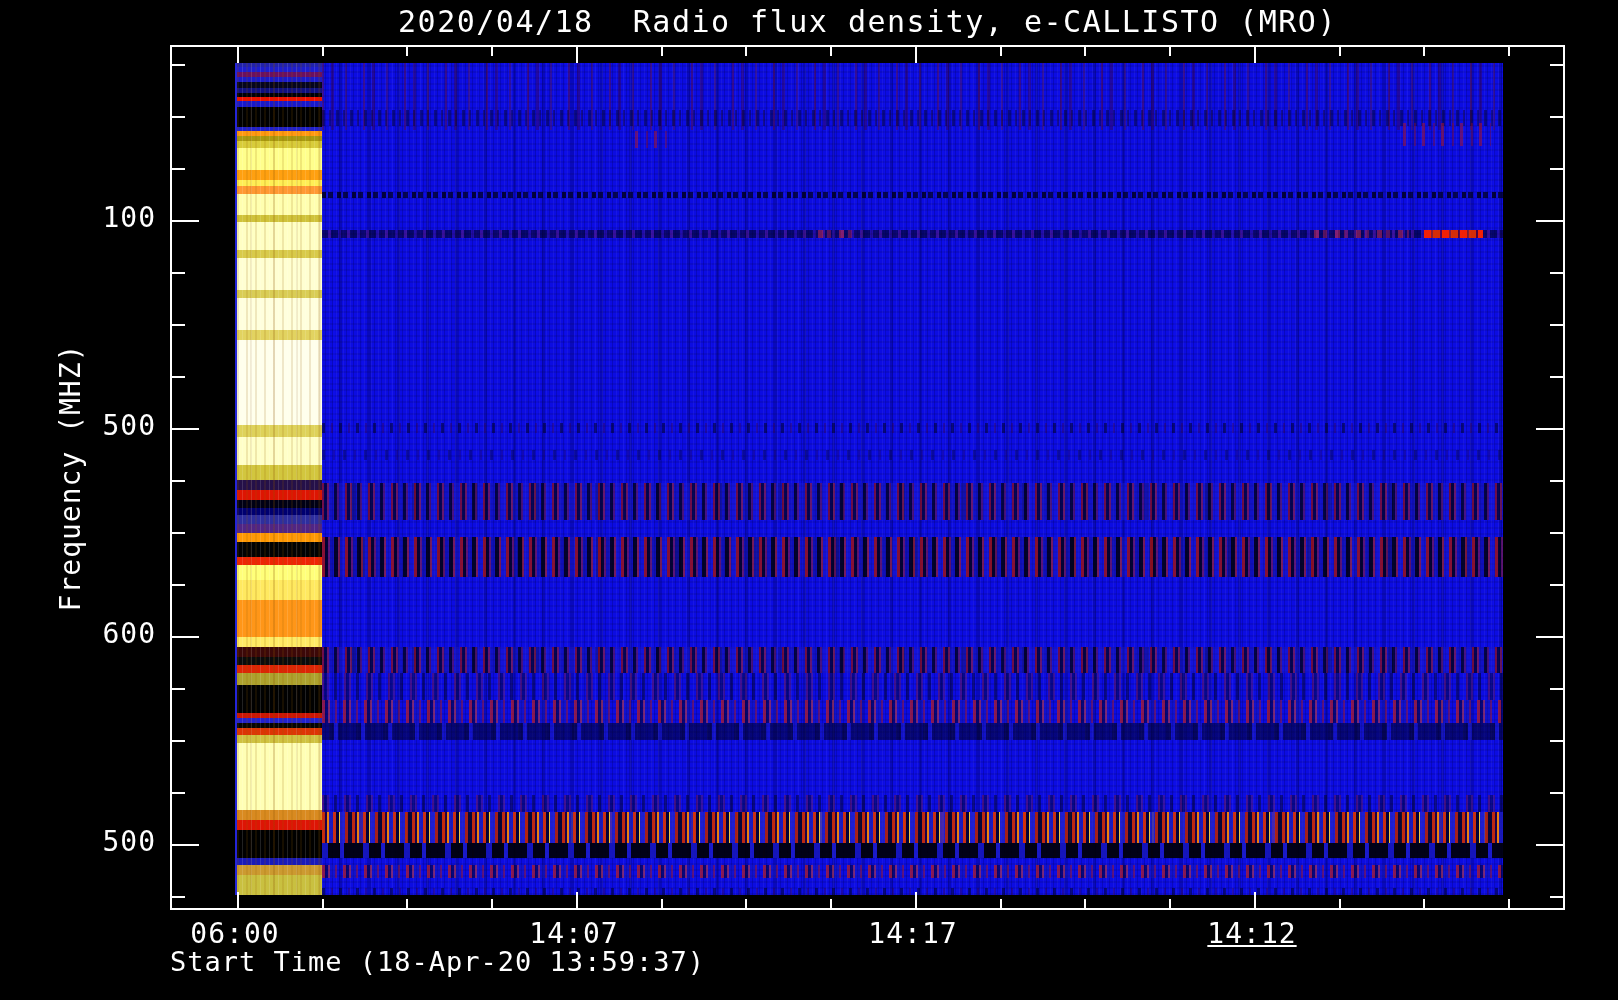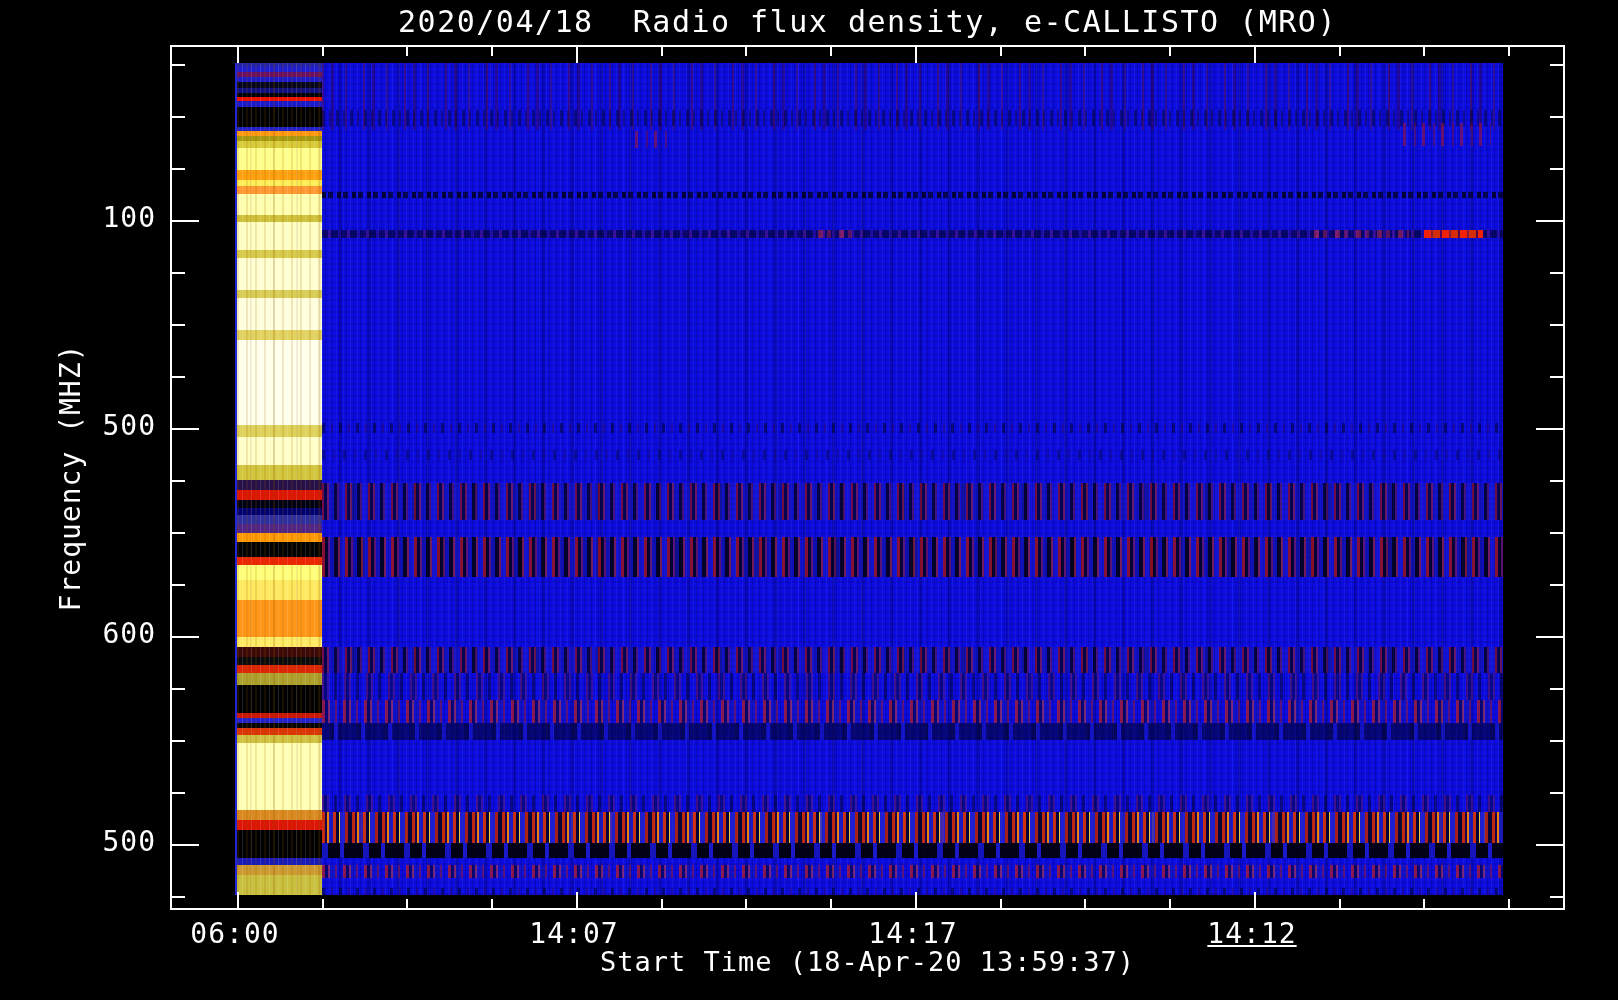--- a/index.html
+++ b/index.html
@@ -3,21 +3,21 @@
 <meta charset="utf-8">
 <style>
   html,body{margin:0;padding:0;background:#000;}
   #fig{position:relative;width:1618px;height:1000px;background:#000;overflow:hidden;
        font-family:"DejaVu Sans Mono",monospace;color:#fff;}
   .title{position:absolute;left:170px;top:4px;width:1395px;text-align:center;
          font-size:30px;letter-spacing:1.5px;white-space:pre;}
   .ylab-wrap{position:absolute;left:48px;top:45px;width:46px;height:865px;
              display:flex;align-items:center;justify-content:center;}
   .ylab{transform:rotate(-90deg);white-space:nowrap;font-size:28px;letter-spacing:1px;}
-  .xlab{position:absolute;left:170px;top:946px;width:1395px;text-align:center;
+  .xlab{position:absolute;left:170px;top:946px;width:1395px;text-align:left;
         font-size:27px;letter-spacing:1px;}
   .frame{position:absolute;border:2px solid #fff;box-sizing:border-box;}
   .tick{position:absolute;background:#fff;}
   .xticklabel{position:absolute;text-align:center;font-size:28px;letter-spacing:1px;}
   .yticklabel{position:absolute;text-align:right;font-size:28px;letter-spacing:1px;}
   .data{position:absolute;}
   .burst{position:absolute;top:0;bottom:0;left:0;border-left:2px solid #2525d8;box-sizing:border-box;}
   .burst::after{content:"";position:absolute;inset:0;
      background:
        repeating-linear-gradient(90deg, rgba(150,95,0,0.15) 0 2px, transparent 2px 5px, rgba(255,255,255,0.13) 5px 6px, transparent 6px 9px),

